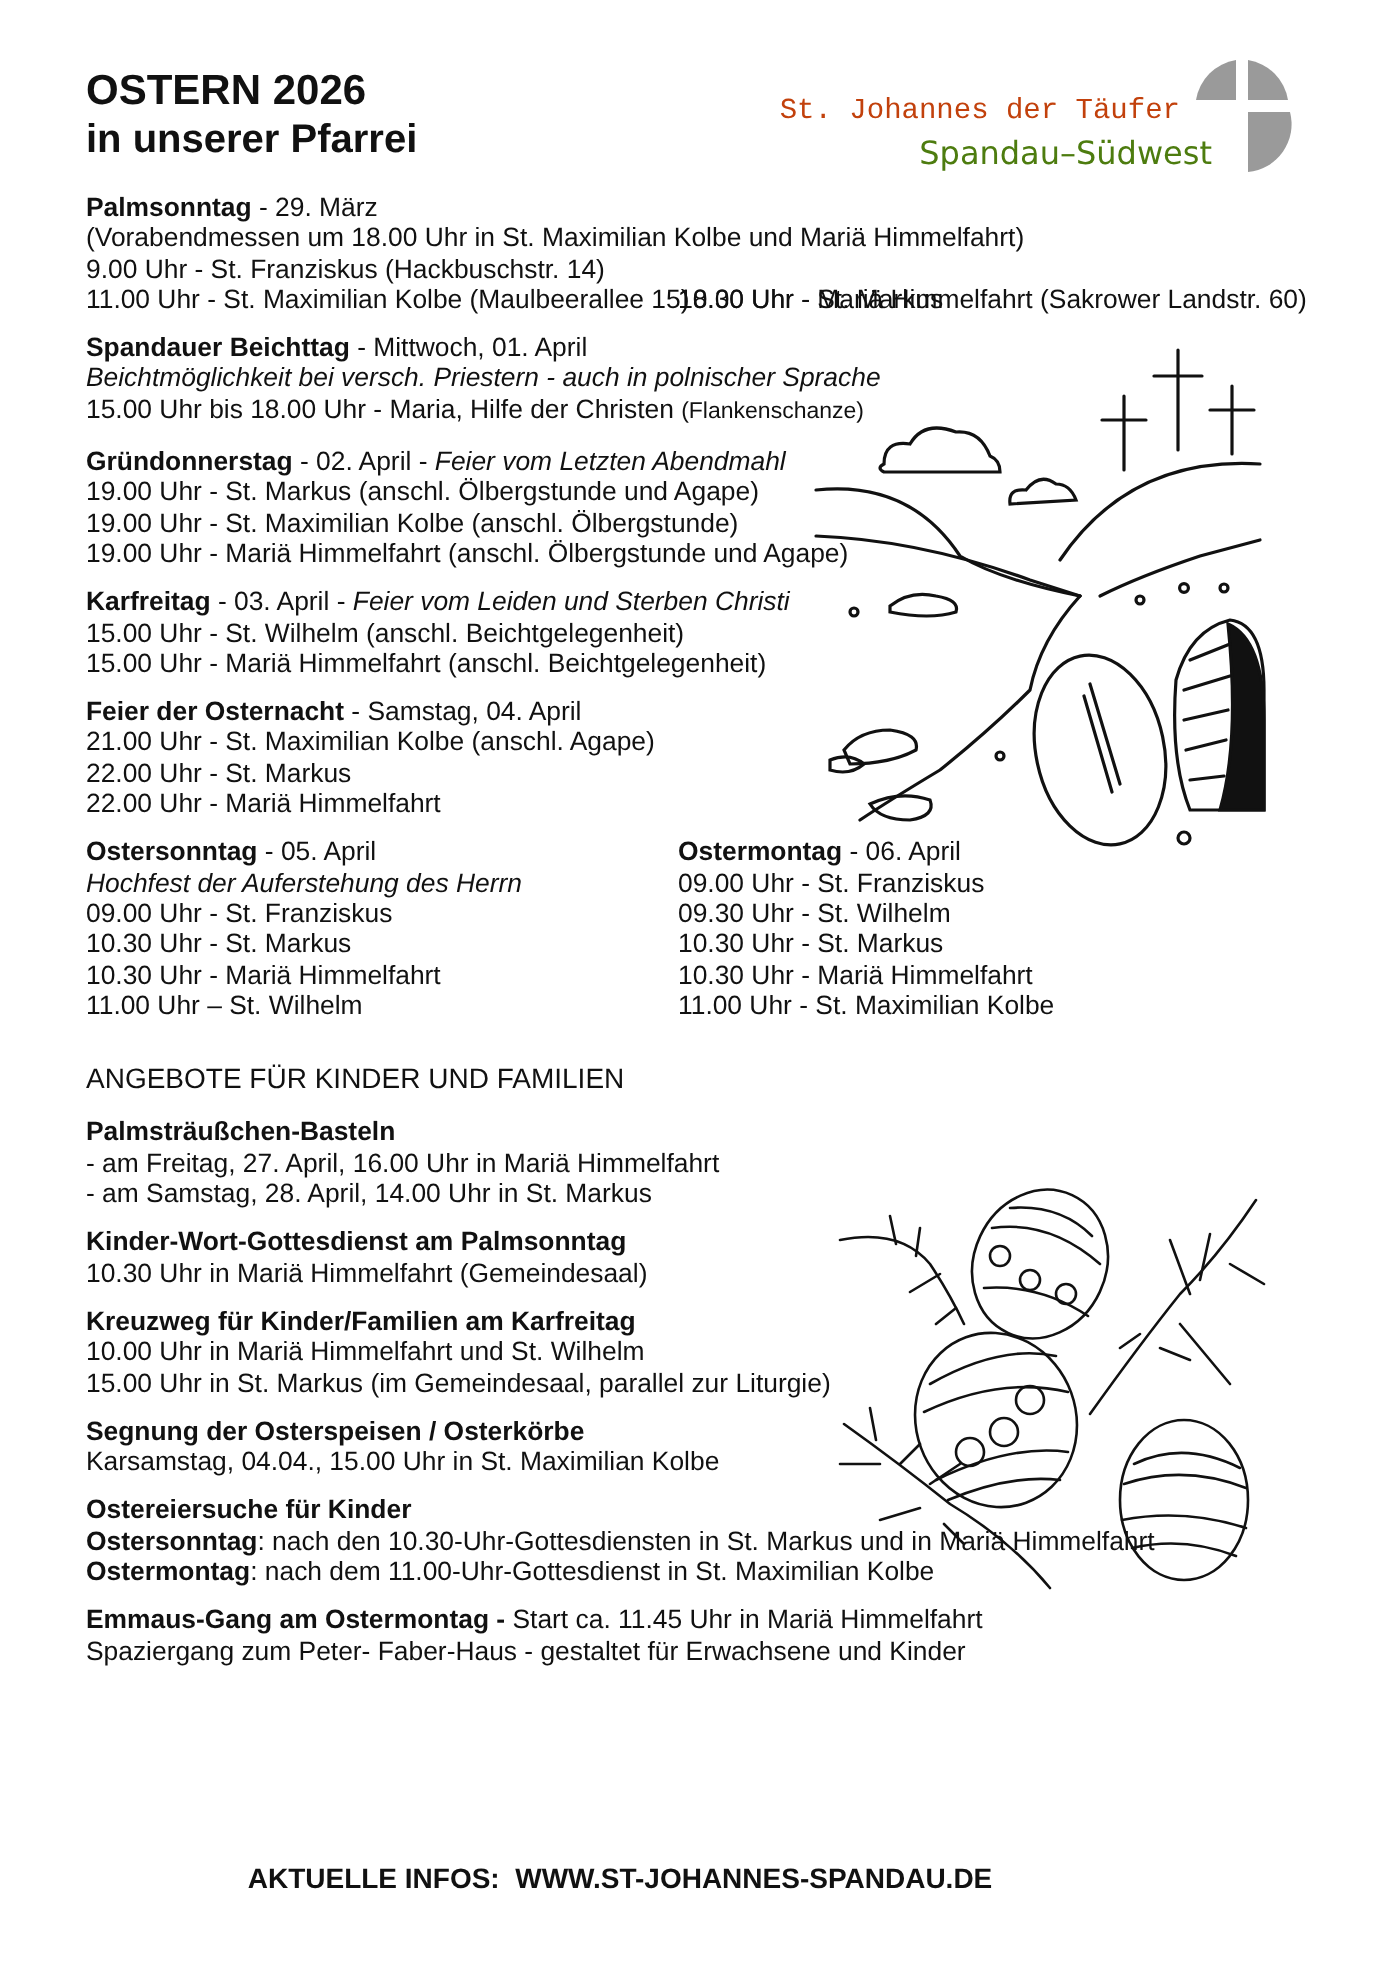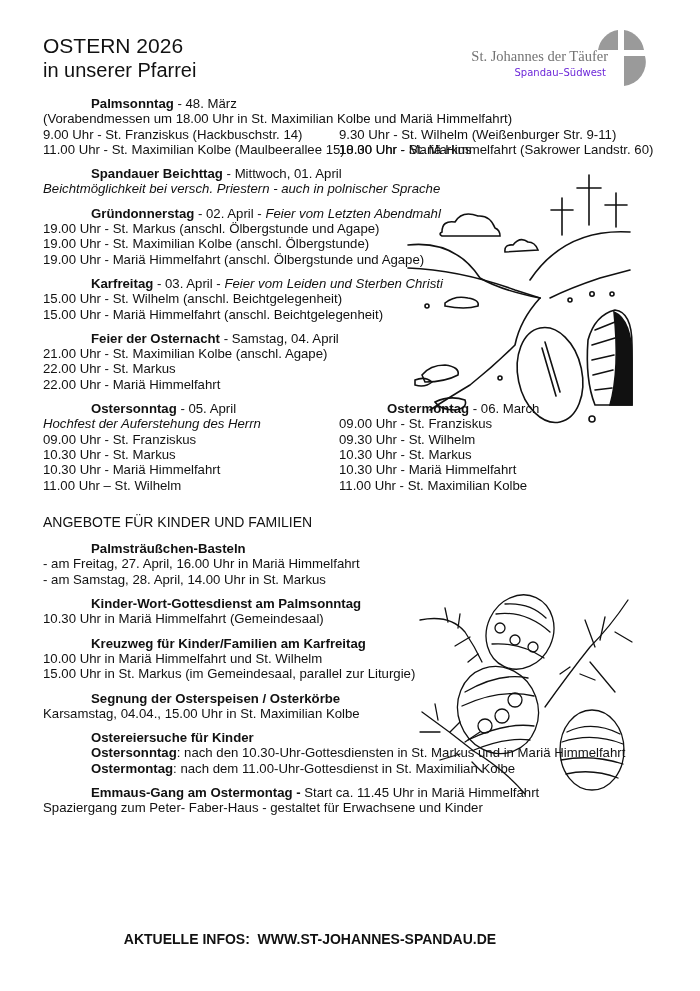--- a/index.html
+++ b/index.html
@@ -1,31 +1,31 @@
 <!DOCTYPE html>
 <html><head>
 <meta charset="utf-8">
 <style>
   html, body { margin: 0; padding: 0; background: #ffffff; }
   body {
     width: 700px; height: 991px; position: relative; overflow: hidden;
     font-family: "Liberation Sans", sans-serif; color: #111;
   }
-  .title { position: absolute; left: 43px; top: 34px; font-weight: normal; line-height: 24px; }
+  .title { position: absolute; left: 43px; top: 34px; font-weight: bold; line-height: 24px; }
   .title .t1 { font-size: 21px; display: block; }
   .title .t2 { font-size: 20px; display: block; }
   .logo { position: absolute; left: 450px; top: 28px; width: 210px; height: 60px; }
-  .logo .n1 { position: absolute; right: 52px; top: 20px; font-family: Liberation Serif, serif; font-size: 14.5px; color: #737373; white-space: nowrap; }
-  .logo .n2 { position: absolute; right: 54px; top: 39px; font-family: "DejaVu Sans", sans-serif; font-size: 10px; color: #6d28d9; white-space: nowrap; }
+  .logo .n1 { position: absolute; right: 70px; top: 20px; font-family: Liberation Mono, monospace; font-size: 14.5px; color: #c2410c; white-space: nowrap; }
+  .logo .n2 { position: absolute; right: 54px; top: 39px; font-family: "DejaVu Sans", sans-serif; font-size: 16px; color: #4d7c0f; white-space: nowrap; }
   .logo svg { position: absolute; right: 12px; top: 0; }
 
   .content { position: absolute; left: 43px; top: 96px; font-size: 13.2px; line-height: 15.3px; }
   .block { margin-bottom: 9px; }
   .row { white-space: nowrap; }
-  b { font-weight: bold; margin-left: 48px; }
+  b { font-weight: bold; }
   i { font-style: italic; margin-top: 45px; }
   .small { font-size: 11.5px; }
   .twocol { position: relative; }
   .twocol .left { width: 296px; }
   .twocol .right { position: absolute; left: 296px; top: 0; }
   .kinder-head { font-weight: normal; font-size: 14px; margin: 22px 0 11px 0; }
   .footer { position: absolute; left: 0; width: 620px; top: 931px; text-align: center; font-weight: bold; font-size: 14px; }
   .illu1 { position: absolute; left: 400px; top: 170px; }
   .illu2 { position: absolute; left: 410px; top: 592px; }
 </style>
@@ -121,38 +121,38 @@
     <path d="M135 115 Q160 80 180 55 Q200 35 218 8"></path>
     <path d="M175 28 L185 55 M195 25 L190 48 M205 40 L222 50 M160 75 L150 82 M170 82 L185 88 M180 70 L205 100"></path>
     <path d="M12 120 Q40 140 65 160 Q95 178 115 202"></path>
     <path d="M25 112 L28 128 M10 140 L30 140 M40 140 L50 130 M55 150 L70 140 M30 168 L50 162 M62 170 L72 180"></path>
   </g>
 </svg>
 
 <div class="content">
 
   <div class="block">
-    <div class="row"><b>Palmsonntag</b><span> - 48. März</span></div>
+    <div class="row"><b>Palmsonntag</b><span> - 29. März</span></div>
     <div class="row">(Vorabendmessen um 18.00 Uhr in St. Maximilian Kolbe und Mariä Himmelfahrt)</div>
     <div class="row twocol">
         <div class="left">9.00 Uhr - St. Franziskus (Hackbuschstr. 14)</div>
-        <div class="right">9.30 Uhr - St. Wilhelm (Weißenburger Str. 9-11)</div>
       </div>
     <div class="row twocol">
         <div class="right">10.30 Uhr - Mariä Himmelfahrt (Sakrower Landstr. 60)</div>
       </div>
     <div class="row twocol">
         <div class="left">11.00 Uhr - St. Maximilian Kolbe (Maulbeerallee 15)</div>
         <div class="right">18.00 Uhr - St. Markus</div>
       </div>
   </div>
 
   <div class="block">
     <div class="row"><b>Spandauer Beichttag</b><span> - Mittwoch, 01. April</span></div>
     <div class="row"><i>Beichtmöglichkeit bei versch. Priestern - auch in polnischer Sprache</i></div>
+    <div class="row"><span>15.00 Uhr bis 18.00 Uhr - Maria, Hilfe der Christen </span><span class="small">(Flankenschanze)</span></div>
   </div>
 
   <div class="block">
     <div class="row"><b>Gründonnerstag</b><span> - 02. April - </span><i>Feier vom Letzten Abendmahl</i></div>
     <div class="row">19.00 Uhr - St. Markus (anschl. Ölbergstunde und Agape)</div>
     <div class="row">19.00 Uhr - St. Maximilian Kolbe (anschl. Ölbergstunde)</div>
     <div class="row">19.00 Uhr - Mariä Himmelfahrt (anschl. Ölbergstunde und Agape)</div>
   </div>
 
   <div class="block">
@@ -171,21 +171,21 @@
   <div class="block twocol">
     <div class="left">
       <div class="row"><b>Ostersonntag</b><span> - 05. April</span></div>
       <div class="row"><i>Hochfest der Auferstehung des Herrn</i></div>
       <div class="row">09.00 Uhr - St. Franziskus</div>
       <div class="row">10.30 Uhr - St. Markus</div>
       <div class="row">10.30 Uhr - Mariä Himmelfahrt</div>
       <div class="row">11.00 Uhr – St. Wilhelm</div>
     </div>
     <div class="right">
-      <div class="row"><b>Ostermontag</b><span> - 06. March</span></div>
+      <div class="row"><b>Ostermontag</b><span> - 06. April</span></div>
       <div class="row">09.00 Uhr - St. Franziskus</div>
       <div class="row">09.30 Uhr - St. Wilhelm</div>
       <div class="row">10.30 Uhr - St. Markus</div>
       <div class="row">10.30 Uhr - Mariä Himmelfahrt</div>
       <div class="row">11.00 Uhr - St. Maximilian Kolbe</div>
     </div>
   </div>
 
   <div class="kinder-head">ANGEBOTE FÜR KINDER UND FAMILIEN</div>
 

